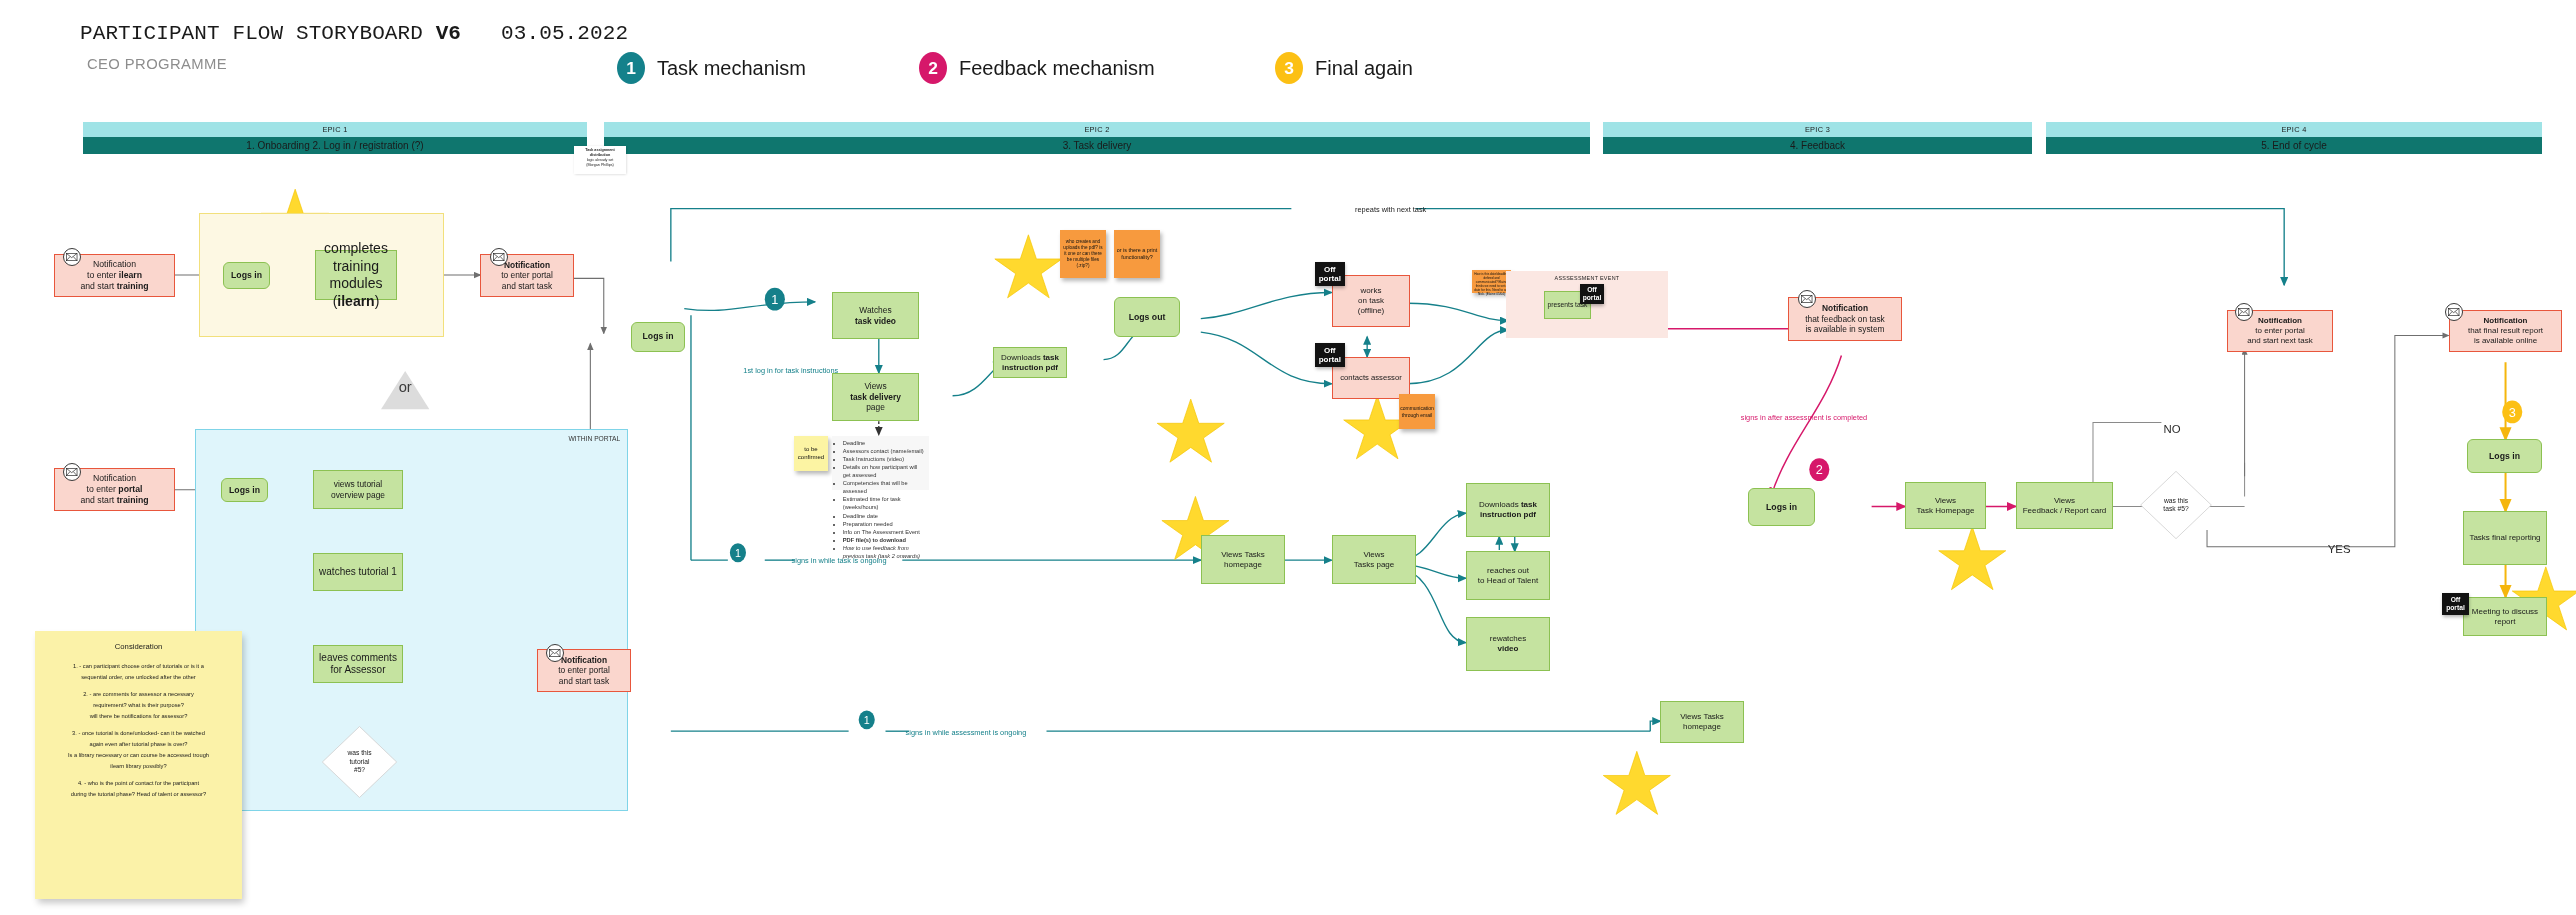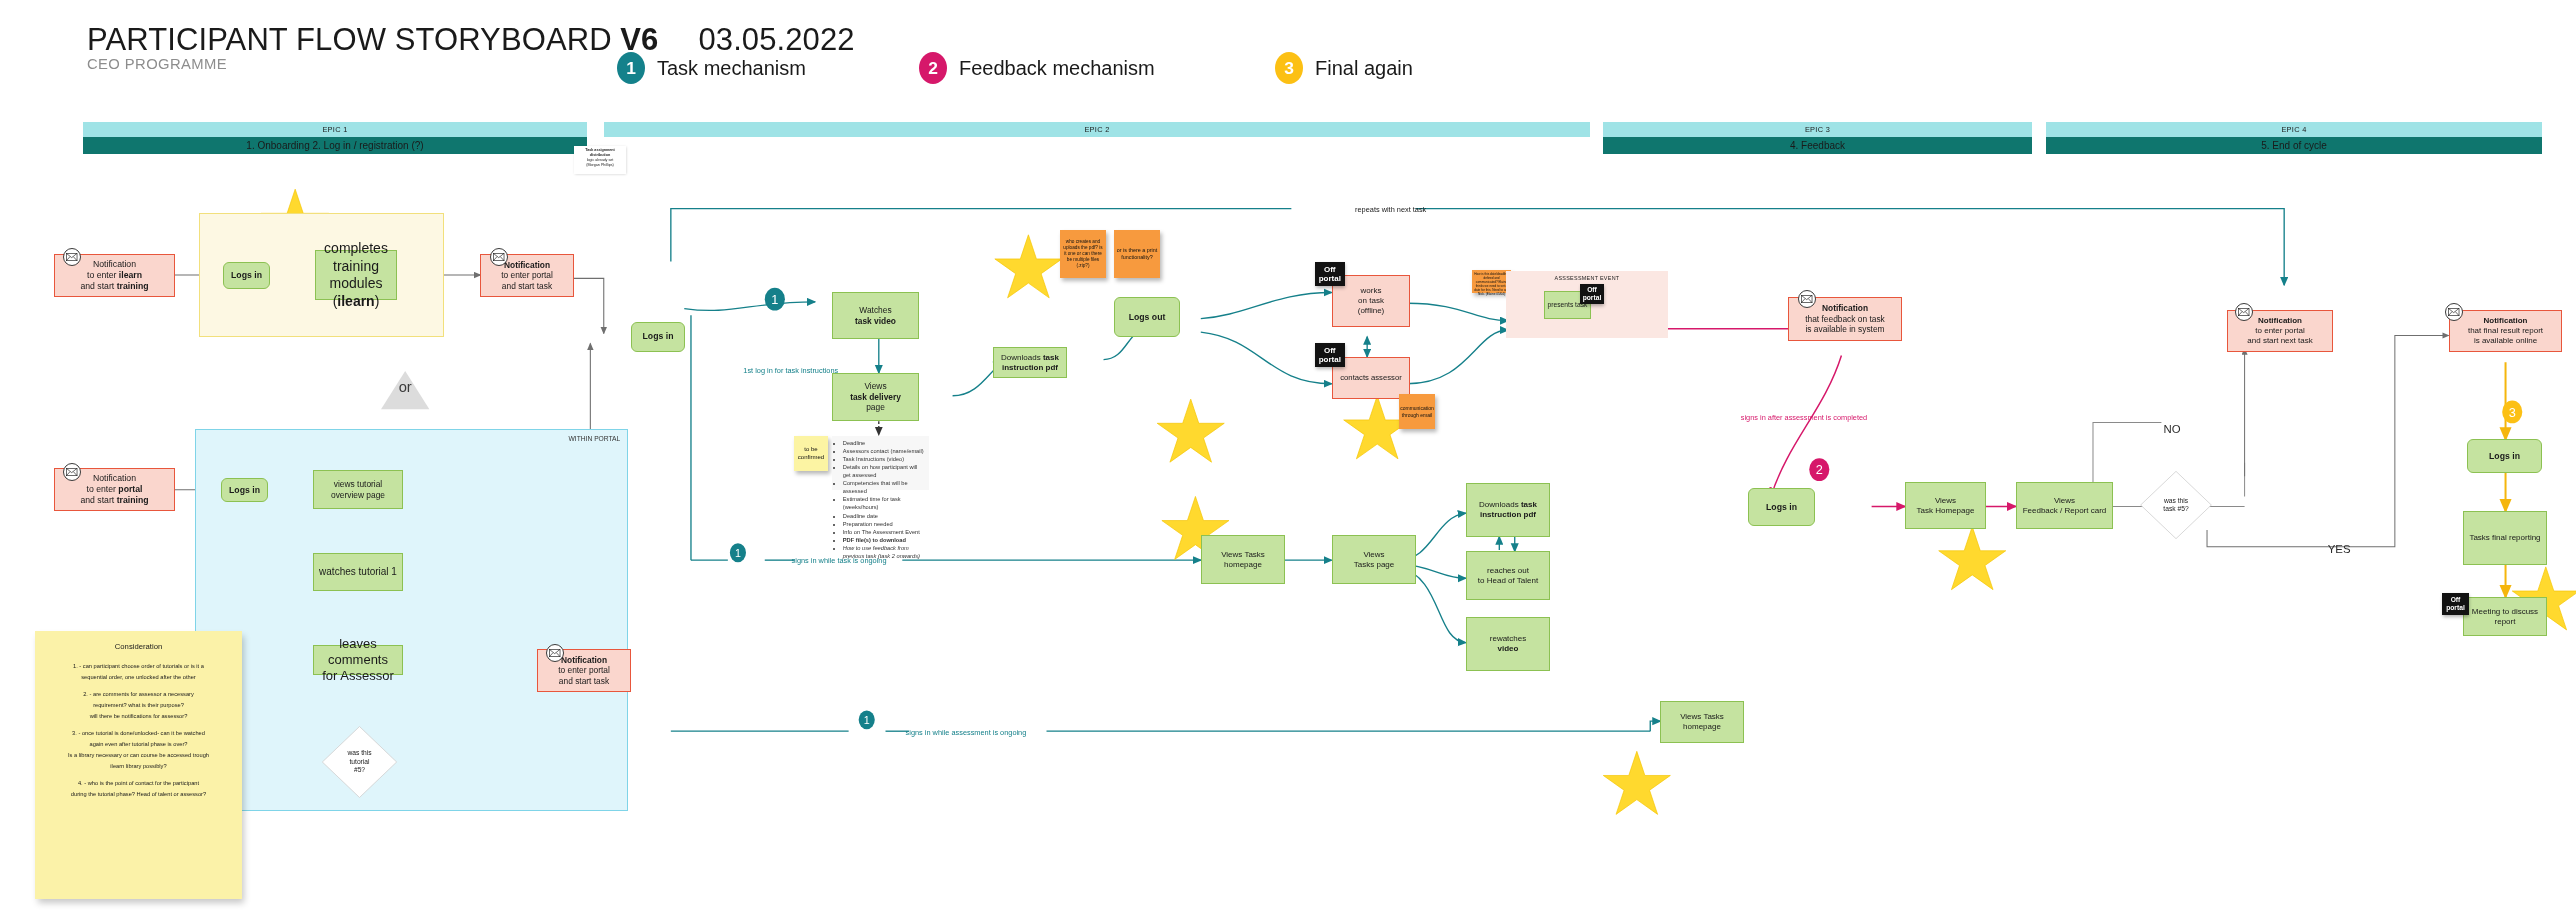--- a/index.html
+++ b/index.html
@@ -1,21 +1,21 @@
 <!DOCTYPE html>
 <html style="font-size:10.7px"><head>
 <meta charset="utf-8">
 <style>
   html,body{margin:0;padding:0;background:#ffffff;}
   body{width:2576px;height:915px;position:relative;overflow:hidden;
        font-family:"Liberation Sans","DejaVu Sans",sans-serif;color:#1a1a1a;}
   .abs{position:absolute;box-sizing:border-box;}
 
   
-  #title{left:87px;top:21.5px;font-size:31px;font-weight:400;letter-spacing:0.1px;white-space:nowrap;}
+  #title{left:80px;top:21.5px;font-size:21px;font-weight:400;letter-spacing:0.1px;white-space:nowrap;font-family:Liberation Mono, monospace;}
   #title b{font-weight:700;}
   #title .date{margin-left:40px;font-weight:400;}
   #subtitle{left:87px;top:56px;font-size:14.8px;color:#8d8d8d;letter-spacing:0.4px;}
 
   .legend-item{display:flex;align-items:center;gap:12px;}
   .badge{width:28px;height:32px;border-radius:14px/16px;display:flex;align-items:center;
          justify-content:center;color:#fff;font-size:17.4px;font-weight:700;}
   .legend-label{font-size:20px;color:#1a1a1a;white-space:nowrap;}
 
   
@@ -80,20 +80,21 @@
   <div class="badge" style="background:#fcc014">3</div>
   <div class="legend-label">Final again</div>
 </div>
 
 <div class="abs" style="left:83px;top:122px;width:504px;">
   <div class="epic-head">EPIC 1</div>
   <div class="epic-body">1. Onboarding  2. Log in / registration (?)</div>
 </div>
 <div class="abs" style="left:604px;top:122px;width:986px;">
   <div class="epic-head">EPIC 2</div>
+  <div class="epic-body">3. Task delivery</div>
 </div>
 <div class="abs" style="left:1603px;top:122px;width:429px;">
   <div class="epic-head">EPIC 3</div>
   <div class="epic-body">4. Feedback</div>
 </div>
 <div class="abs" style="left:2046px;top:122px;width:496px;">
   <div class="epic-head">EPIC 4</div>
   <div class="epic-body">5. End of cycle</div>
 </div>
 
@@ -296,21 +297,21 @@
 
 <div class="abs node green green-r" style="left:221px;top:478px;width:47px;height:24px;font-size:8.7px;font-weight:700;">Logs in</div>
 
 <div class="abs node green" style="left:313px;top:470px;width:90px;height:39px;font-size:8.4px;flex-direction:column;">
   <div>views tutorial</div>
   <div>overview page</div>
 </div>
 
 <div class="abs node green" style="left:313px;top:553px;width:90px;height:38px;font-size:10px;">watches tutorial 1</div>
 
-<div class="abs node green" style="left:313px;top:645px;width:90px;height:30px;font-size:13px;flex-direction:column;">
+<div class="abs node green" style="left:313px;top:645px;width:90px;height:38px;font-size:10px;flex-direction:column;">
   <div>leaves comments</div>
   <div>for Assessor</div>
 </div>
 
 <div class="abs" style="left:321px;top:725px;width:77px;height:74px;">
   <svg width="77" height="74" viewBox="0 0 115 110" style="position:absolute;left:0;top:0;">
     <polygon points="57.5,2 113,55 57.5,108 2,55" fill="#fff" stroke="#d2d2d2" stroke-width="1.3"></polygon>
   </svg>
   <div class="node" style="position:absolute;left:0;top:0;width:77px;height:74px;font-size:6.7px;flex-direction:column;">
     <div>was this</div>

